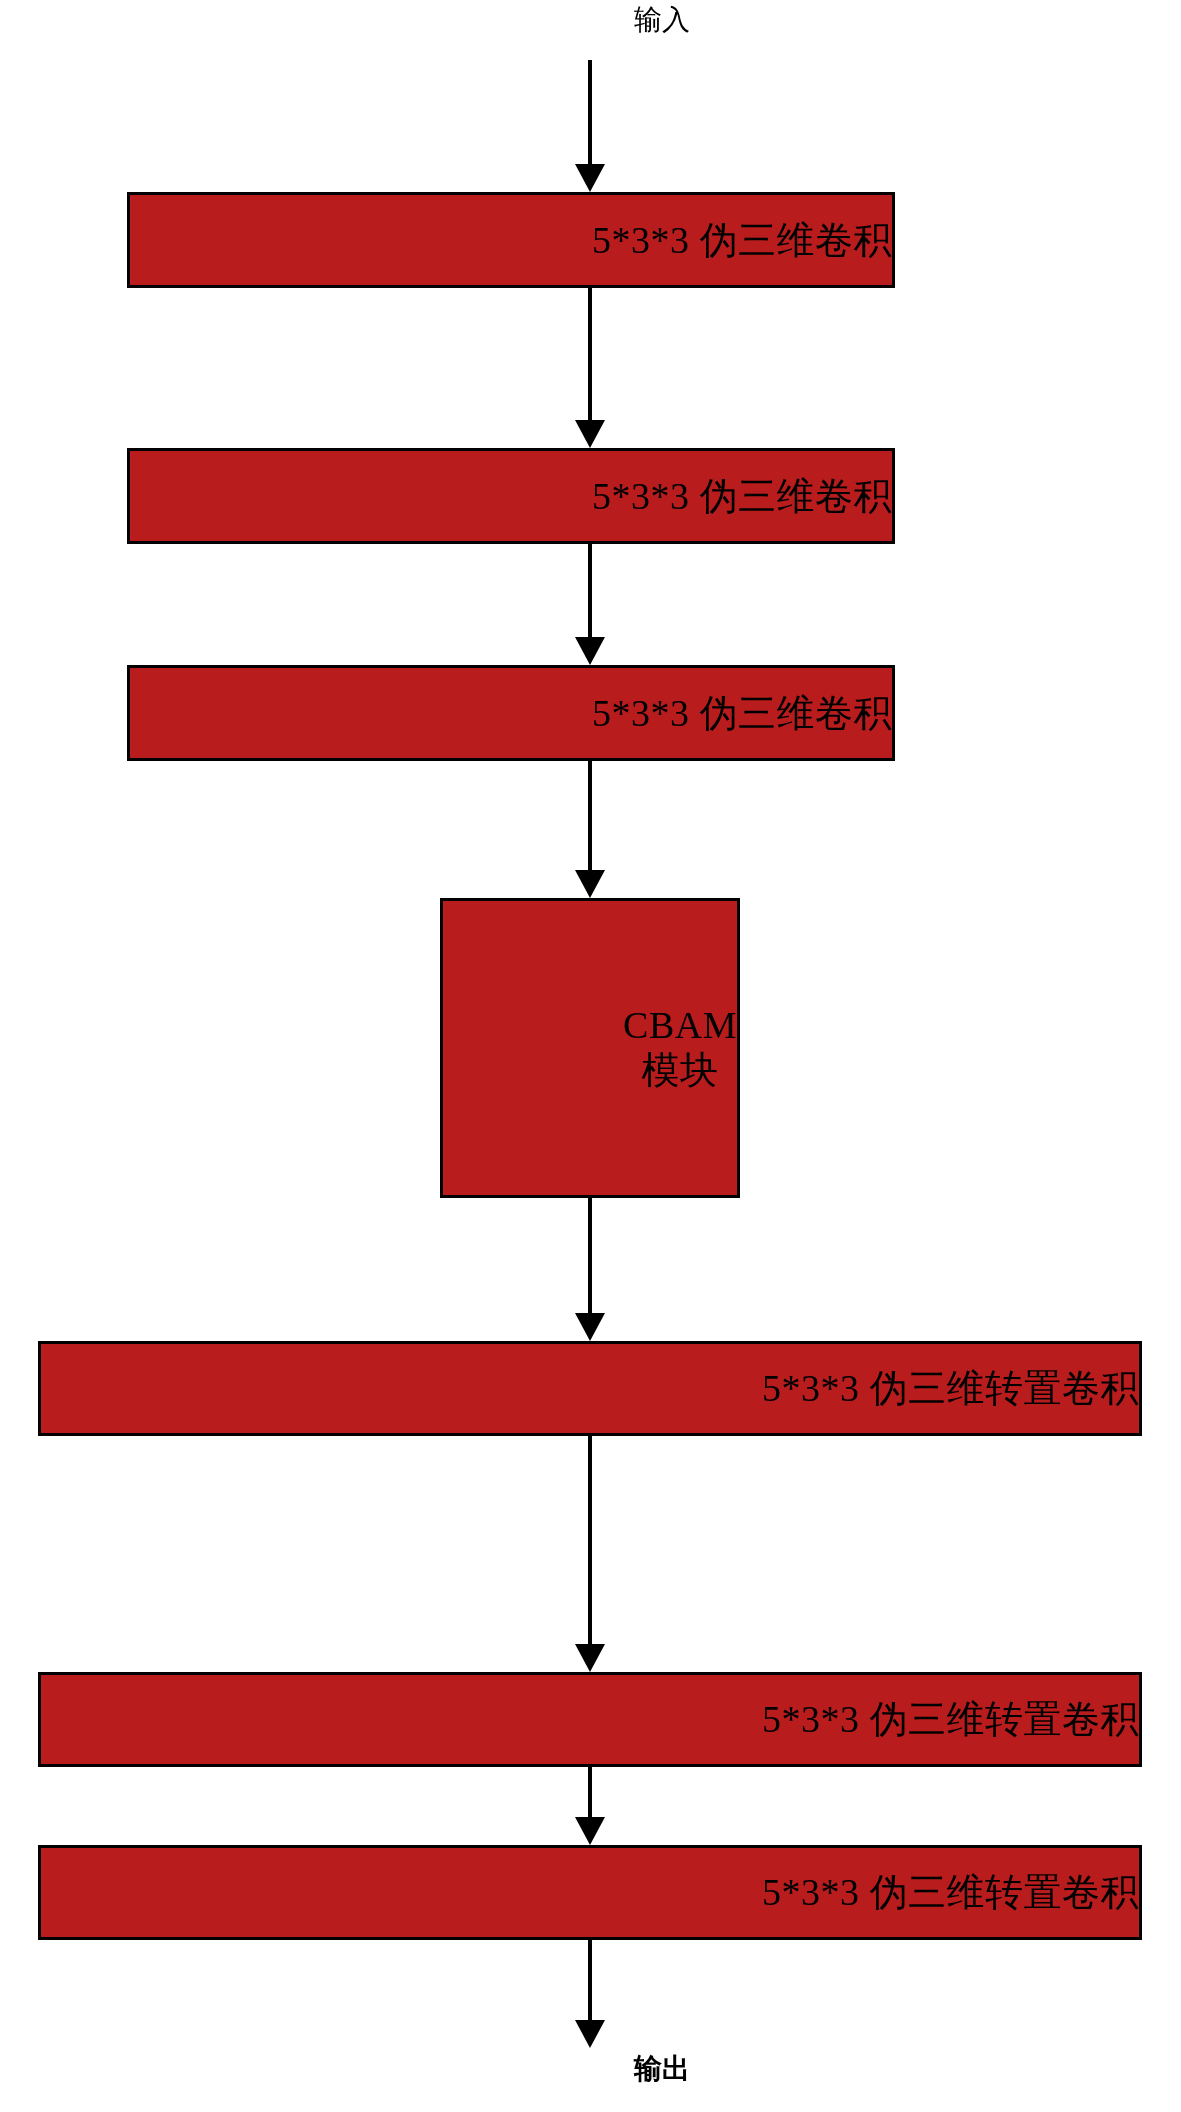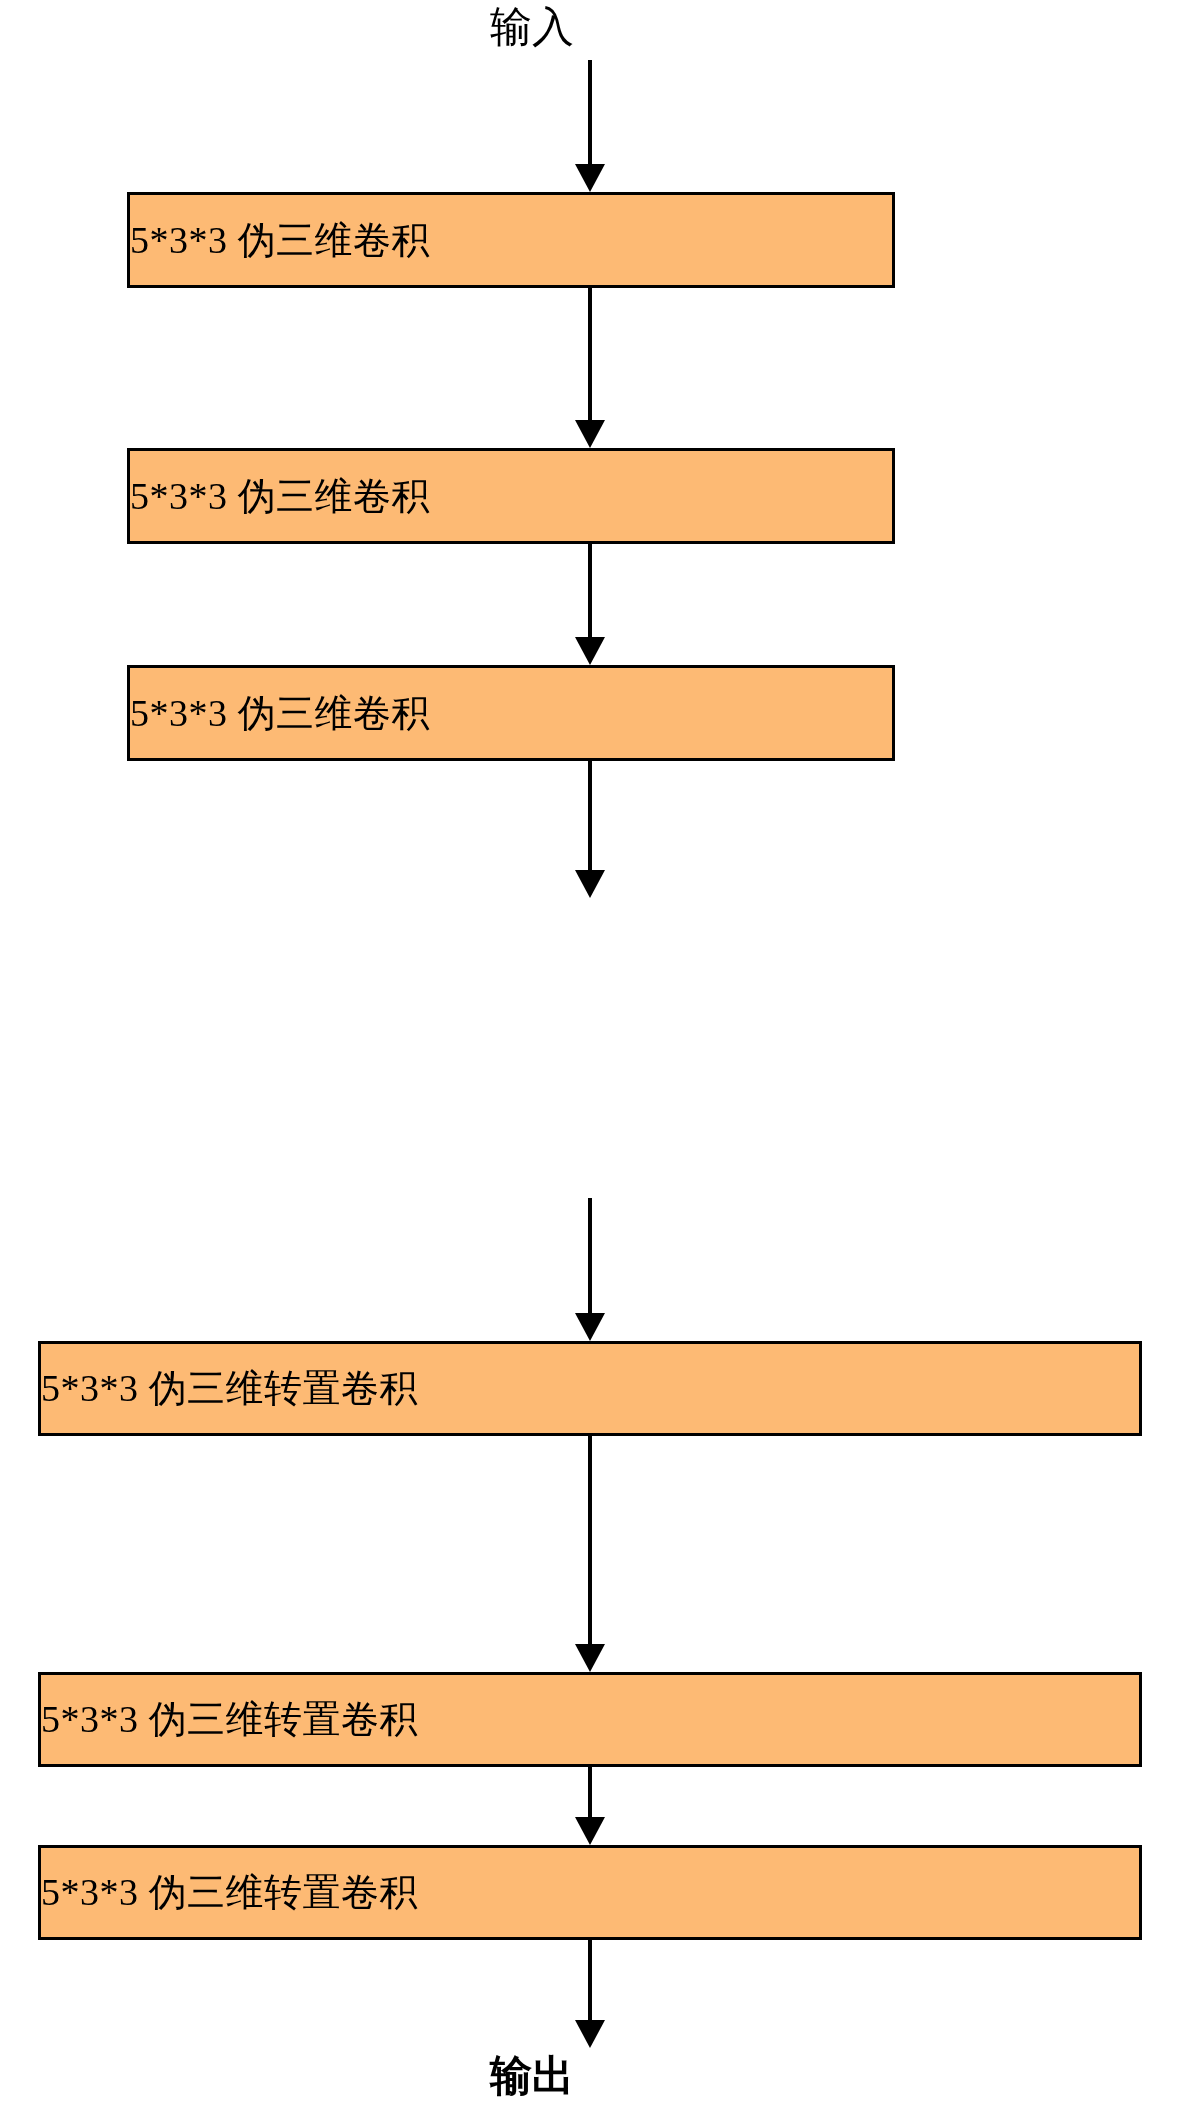--- a/index.html
+++ b/index.html
@@ -15,36 +15,36 @@
     position: relative;
     width: 1181px;
     height: 2112px;
     background: #ffffff;
     overflow: hidden;
   }
   .node {
     position: absolute;
     box-sizing: border-box;
     border: 3px solid #000000;
-    background: #fdba74;
+    background: #b91c1c;
     display: flex;
     align-items: center;
-    justify-content: flex-start;
+    justify-content: flex-end;
     text-align: center;
     line-height: 1.18;
   }
   .node-label {
     font-size: 38px;
     letter-spacing: 0.5px;
     white-space: pre-line;
   }
   .endpoint-label {
     position: absolute;
-    text-align: left;
-    font-size: 42px;
+    text-align: right;
+    font-size: 28px;
     line-height: 1;
     white-space: nowrap;
   }
   .connector {
     position: absolute;
     width: 0;
     height: 0;
   }
   .connector .shaft {
     position: absolute;
@@ -97,20 +97,24 @@
 
   <div class="node" style="left:127px; top:665px; width:768px; height:96px;">
     <span class="node-label">5*3*3 伪三维卷积</span>
   </div>
 
   <div class="connector" style="left:590px; top:761px;">
     <div class="shaft" style="height:109px;"></div>
     <div class="head" style="top:109px;"></div>
   </div>
 
+  <div class="node" style="left:440px; top:898px; width:300px; height:300px;">
+    <span class="node-label">CBAM
+模块</span>
+  </div>
 
   <div class="connector" style="left:590px; top:1198px;">
     <div class="shaft" style="height:115px;"></div>
     <div class="head" style="top:115px;"></div>
   </div>
 
   <div class="node" style="left:38px; top:1341px; width:1104px; height:95px;">
     <span class="node-label">5*3*3 伪三维转置卷积</span>
   </div>
 

